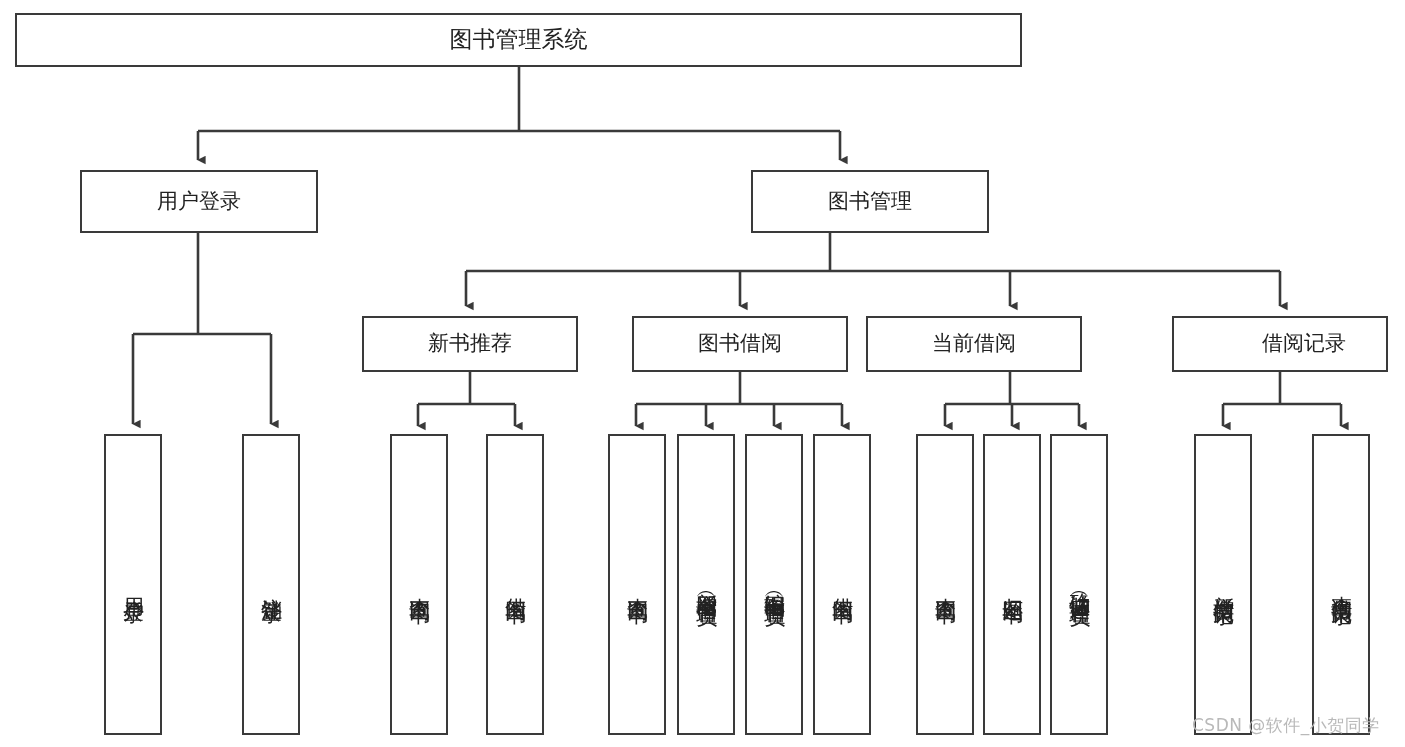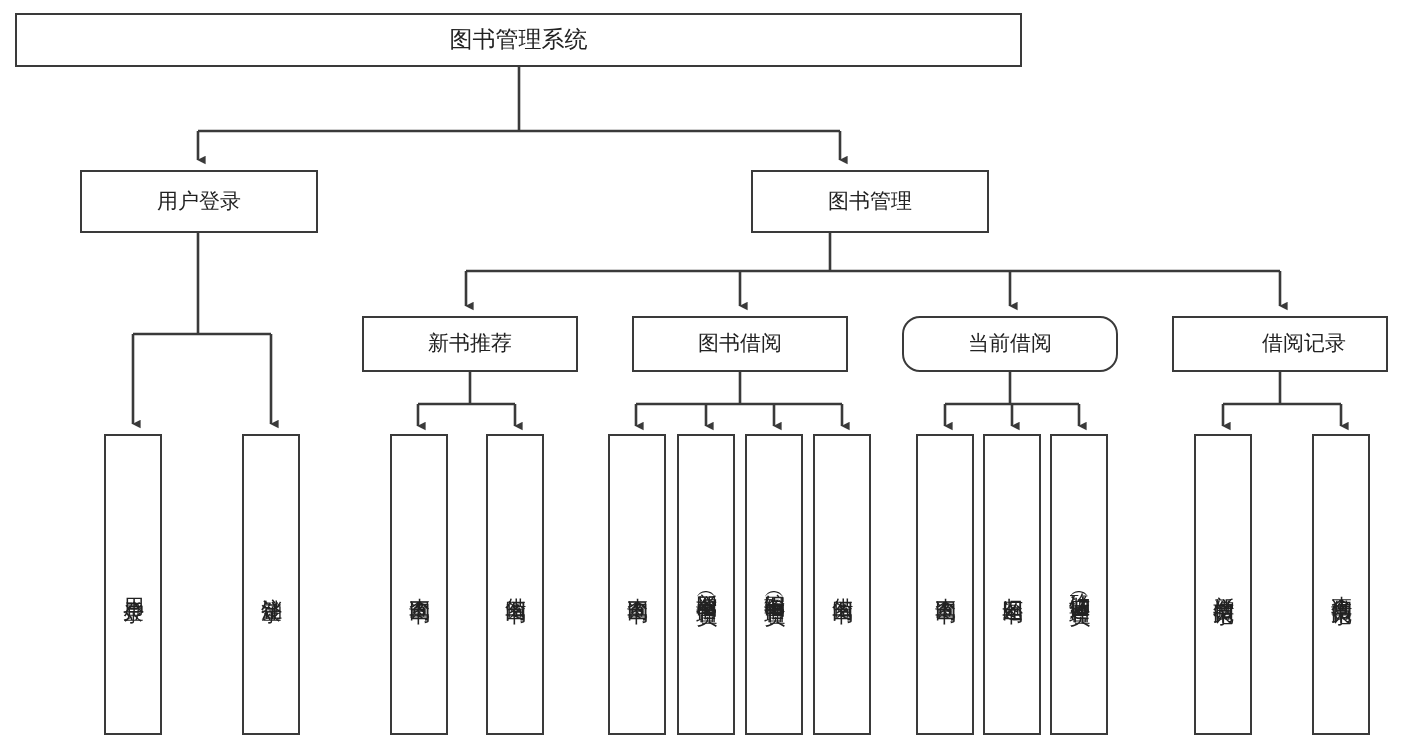--- a/index.html
+++ b/index.html
@@ -136,21 +136,21 @@
   <div class="node lvl2" style="left:711px; top:170px; width:238px; height:63px;margin-left:40px;">
     <span>图书管理</span>
   </div>
 
   <div class="node lvl3" style="left:362px; top:316px; width:216px; height:56px;">
     <span>新书推荐</span>
   </div>
   <div class="node lvl3" style="left:632px; top:316px; width:216px; height:56px;">
     <span>图书借阅</span>
   </div>
-  <div class="node lvl3" style="left:902px; top:316px; width:216px; height:56px;border-radius:18px;">
+  <div class="node lvl3" style="left:866px; top:316px; width:216px; height:56px;">
     <span>当前借阅</span>
   </div>
   <div class="node lvl3" style="left:1172px; top:316px; width:216px; height:56px;padding-left:48px;">
     <span>借阅记录</span>
   </div>
 
   <div class="node leaf" style="left:104px; top:434px; width:58px; height:301px;">
     <span class="leaf-text">用户登录</span>
   </div>
   <div class="node leaf" style="left:242px; top:434px; width:58px; height:301px;">
@@ -187,14 +187,15 @@
     <span class="leaf-text">确认归还（管理员）</span>
   </div>
 
   <div class="node leaf" style="left:1194px; top:434px; width:58px; height:301px;">
     <span class="leaf-text">新增借阅记录</span>
   </div>
   <div class="node leaf" style="left:1312px; top:434px; width:58px; height:301px;">
     <span class="leaf-text">查询借阅记录</span>
   </div>
 
+  <div class="watermark">CSDN @软件_小贺同学</div>
 
 </div>
 
 </body></html>

